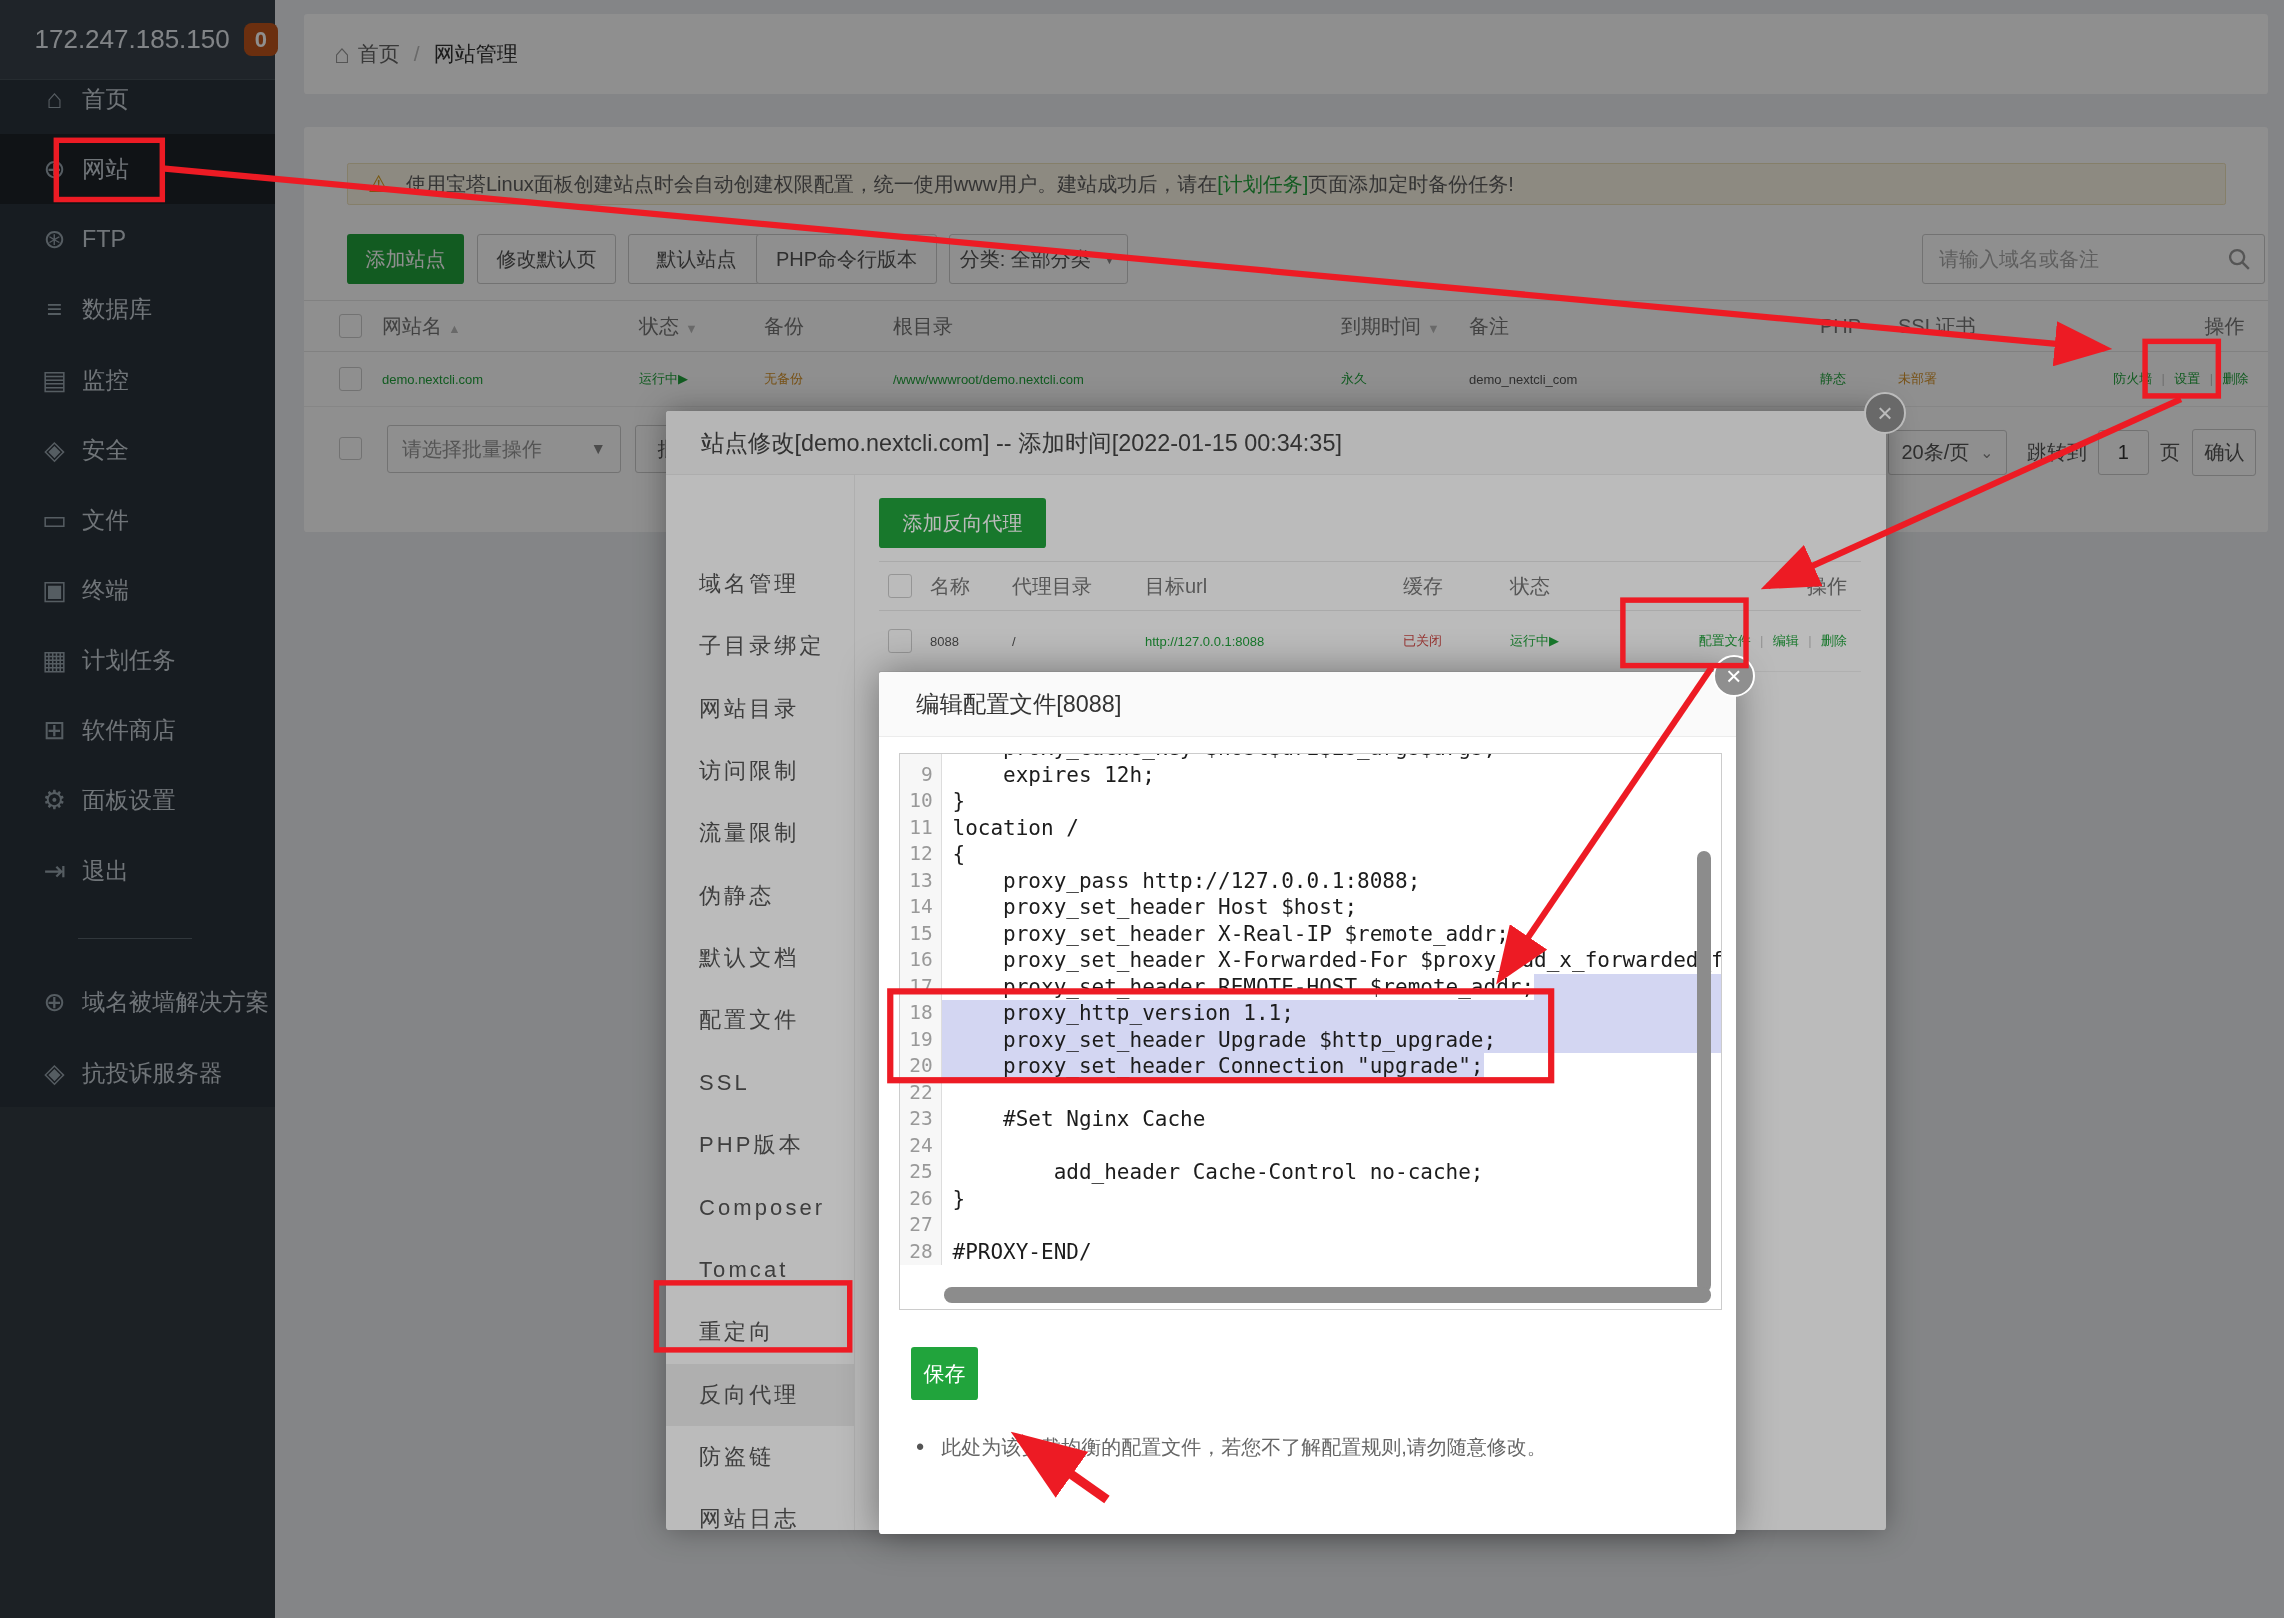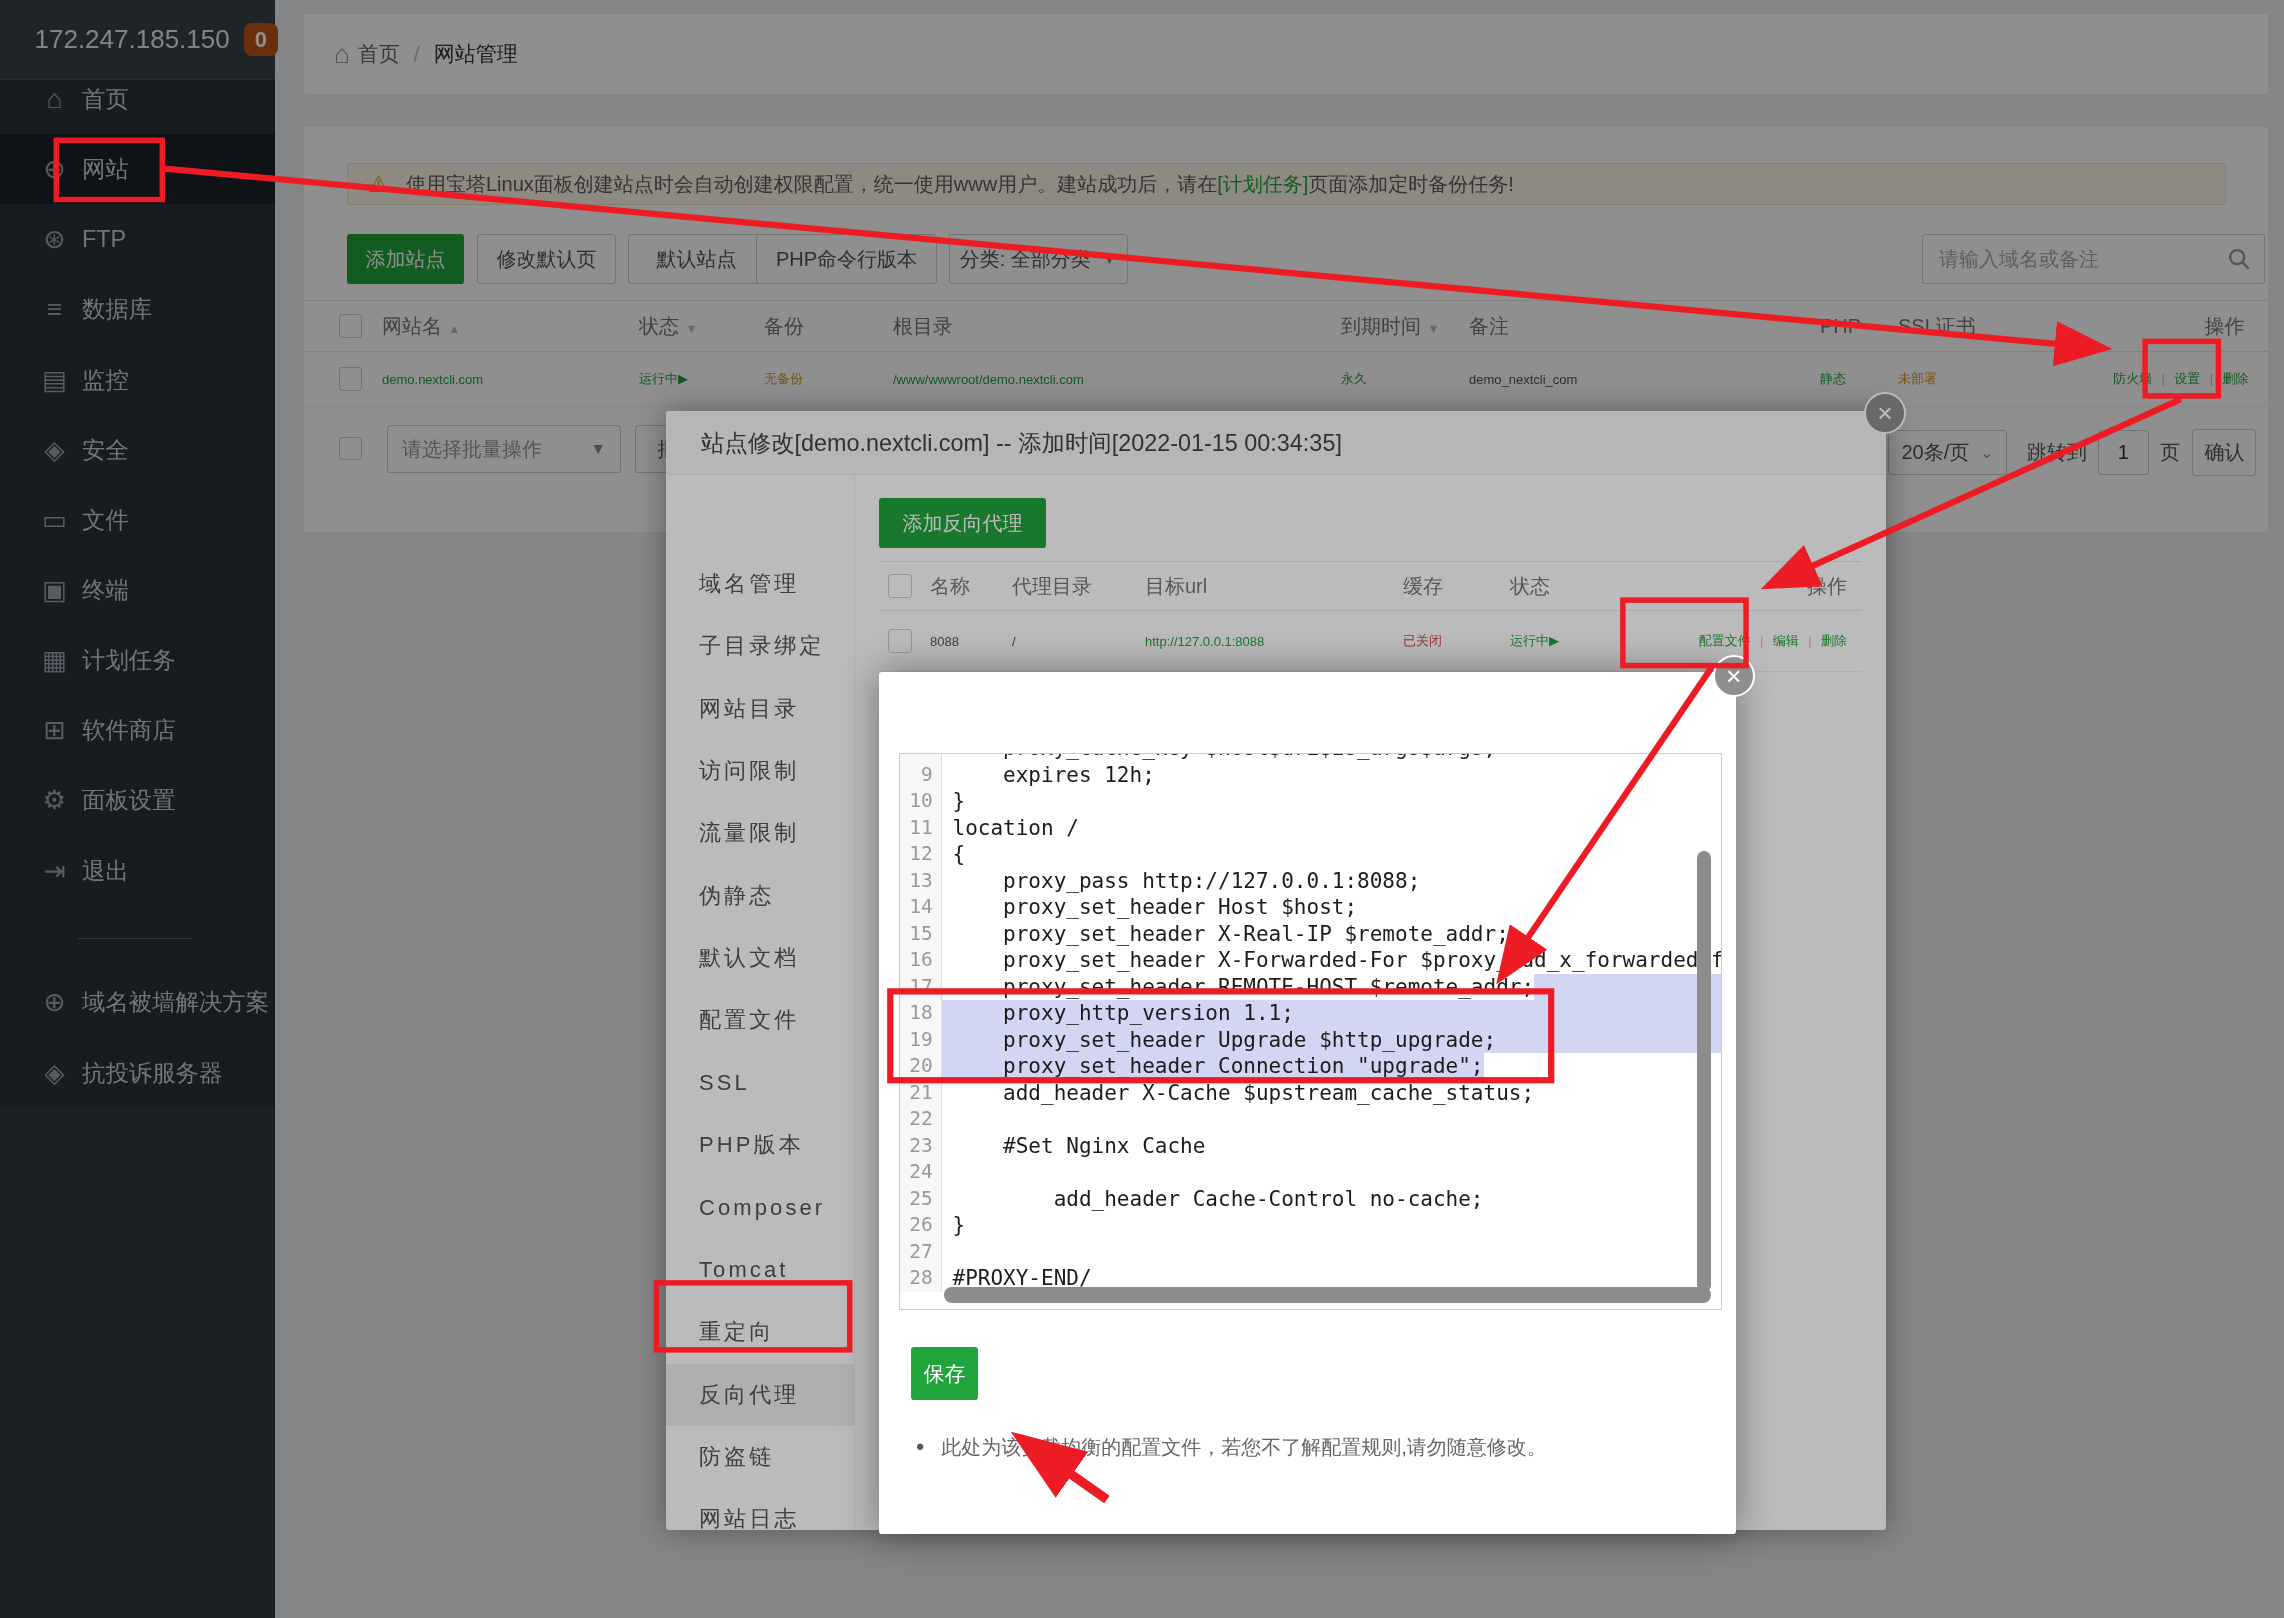--- a/index.html
+++ b/index.html
@@ -327,20 +327,21 @@
       <span class="col green-t" style="left:631px">运行中▶</span>
       <span class="col" style="right:14px">
         <a class="g-link">配置文件</a><span class="act-sep">|</span><a class="g-link">编辑</a><span class="act-sep">|</span><a class="g-link">删除</a>
       </span>
     </div>
   </div>
 
   <div id="overlay2" class="abs"></div>
 
   <div id="modal2" class="abs">
+    <div id="m2-title" class="abs">编辑配置文件[8088]</div>
     <div id="m2-close" class="x-circle abs">×</div>
 
     <div id="editor" class="abs">
       <div id="code-lines">
         <div class="cl">
             <span class="ln">8</span>
             <span class="ct">    proxy_cache_key $host$uri$is_args$args;</span>
           </div>
         <div class="cl">
             <span class="ln">9</span>
@@ -382,24 +383,20 @@
             <span class="ln">18</span>
             <span class="ct">    proxy_http_version 1.1;</span>
           </div>
         <div class="cl hl hl-full">
             <span class="ln">19</span>
             <span class="ct">    proxy_set_header Upgrade $http_upgrade;</span>
           </div>
         <div class="cl hl">
             <span class="ln">20</span>
             <span class="ct">    proxy_set_header Connection "upgrade";</span>
-          </div>
-        <div class="cl">
-            <span class="ln">21</span>
-            <span class="ct">    add_header X-Cache $upstream_cache_status;</span>
           </div>
         <div class="cl">
             <span class="ln">22</span>
             <span class="ct"></span>
           </div>
         <div class="cl">
             <span class="ln">23</span>
             <span class="ct">    #Set Nginx Cache</span>
           </div>
         <div class="cl">

